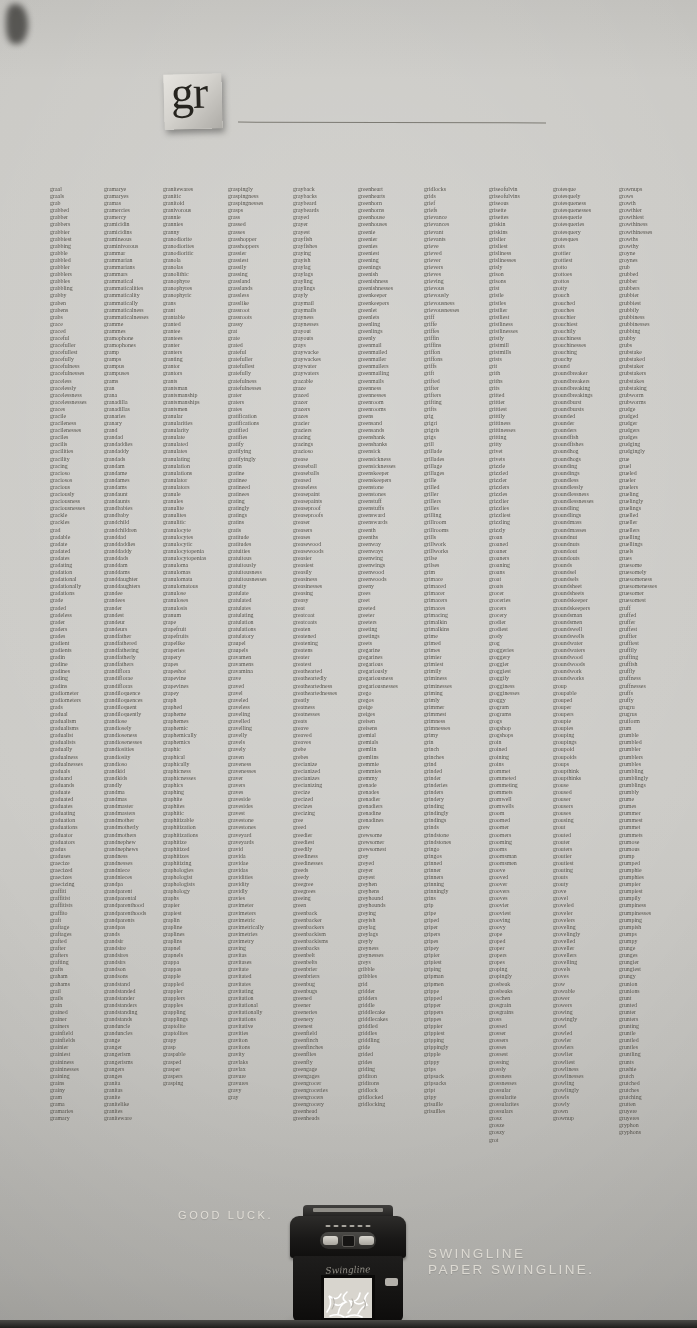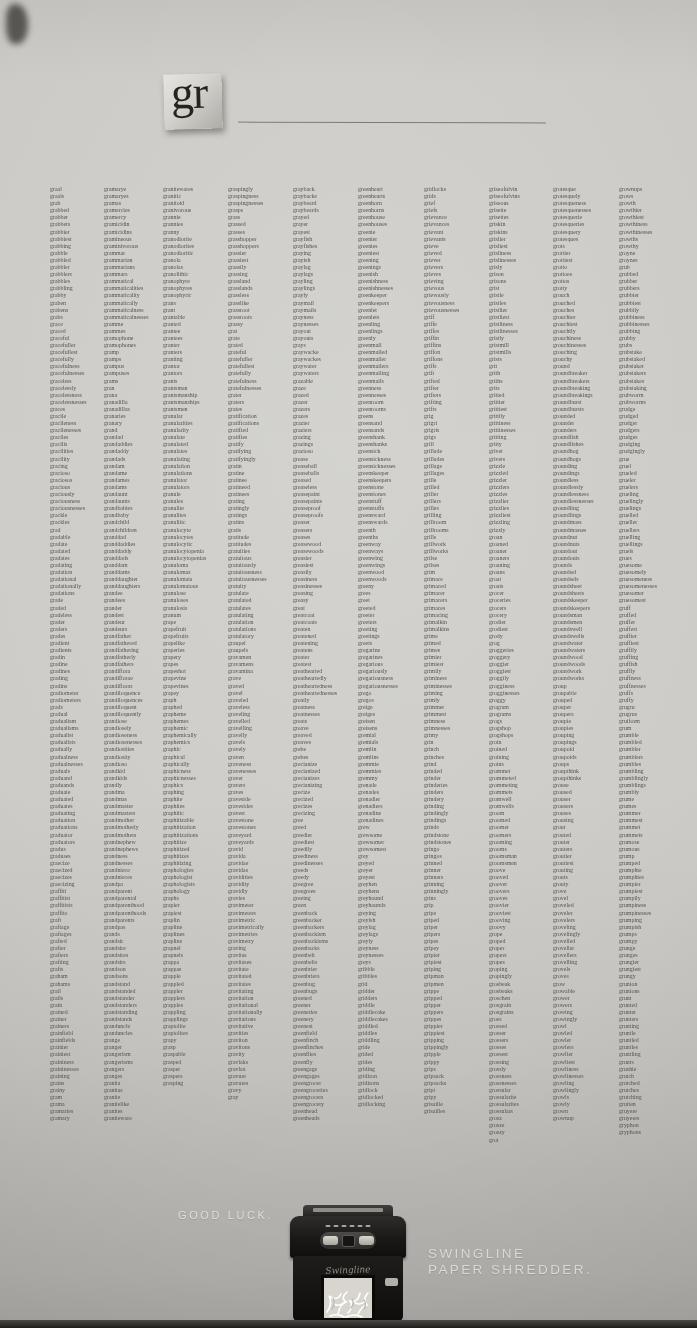--- a/index.html
+++ b/index.html
@@ -1445,17 +1445,17 @@
             <path d="M27 30 q4 -5 1 -9"></path>
             <path d="M40 31 q3 -5 0 -9"></path>
           </g>
         </svg>
       </div>
     </div>
   </div>
 
   <div class="brand">
     <div>SWINGLINE</div>
-    <div>PAPER SHREDDER.</div>
+    <div>PAPER SWINGLINE.</div>
   </div>
 
   <div class="floor"></div>
 </div>
 
 </body></html>

